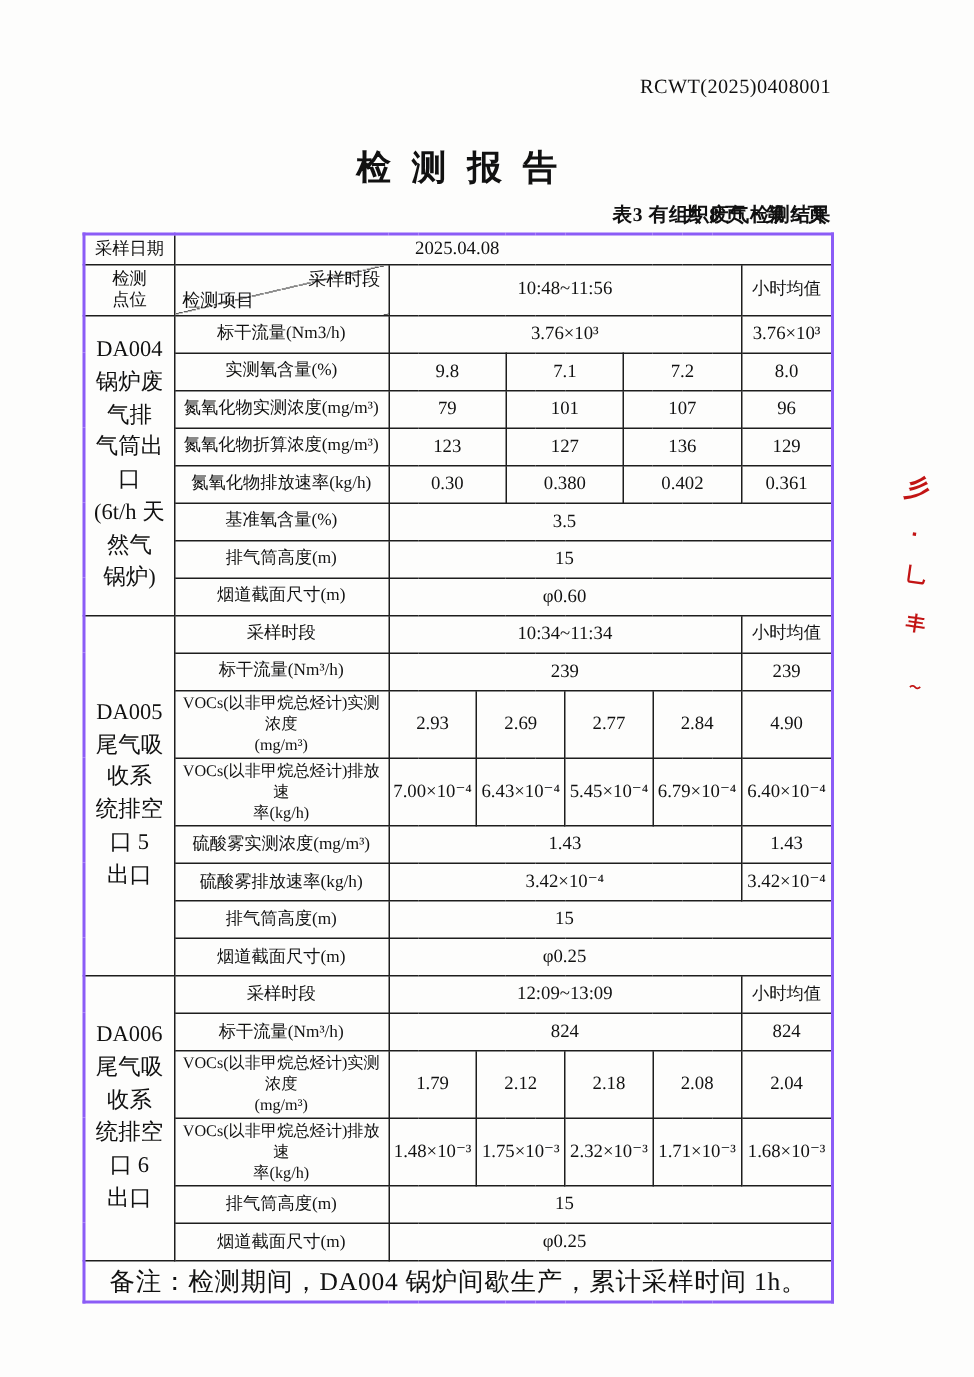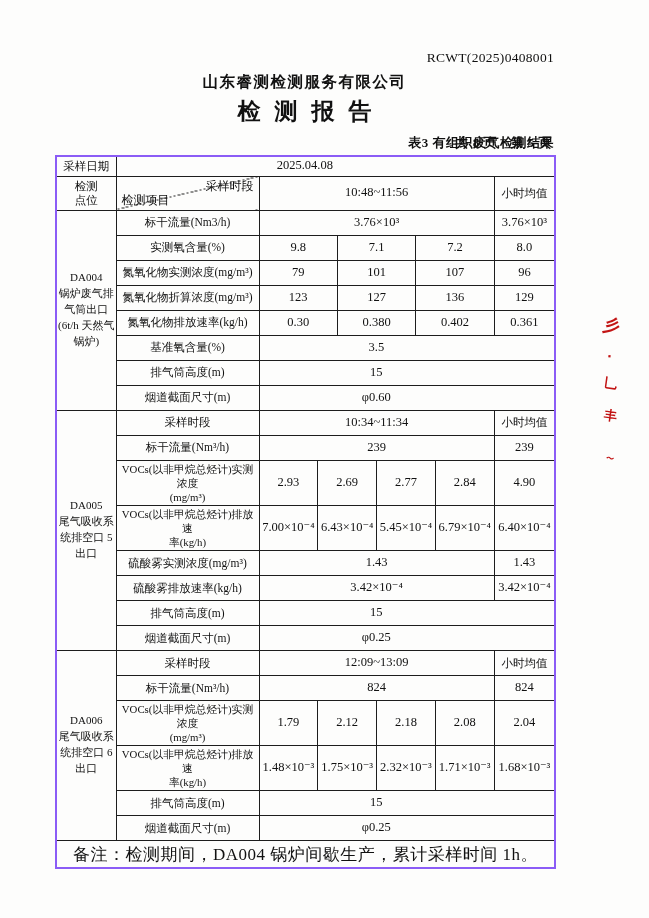--- a/index.html
+++ b/index.html
@@ -49,21 +49,21 @@
     padding:1px 2px;
     line-height:1.25;
     overflow:hidden;
   }
   tbody tr{height:25px;}
   tbody tr:first-child{height:20px;}
   tbody tr:nth-child(2){height:34px;}
   tbody tr:last-child{height:28px;}
 
   .cell-point{
-    font-size:11px;white-space:pre-line;line-height:1.45;padding:0;
+    font-size:15px;white-space:pre-line;line-height:1.45;padding:0;
   }
   .cell-item{
     font-size:11.5px;white-space:pre-line;letter-spacing:0;
   }
   .cell-item.small{font-size:10.8px;line-height:1.3;}
   .cell-value{font-size:12.5px;}
   .cell-note{font-size:17px;letter-spacing:.5px;margin-top:48px;}
   .pad-right{padding-right:63px;}
 
   .cell-diag{
@@ -89,21 +89,20 @@
   .red-stamp span:nth-child(3){font-size:13px;}
   .red-stamp span:nth-child(4){font-size:13px;}
   .red-stamp span:nth-child(5){font-size:8px;margin-top:14px;}
 </style>
 </head>
 <body>
 
 <div class="page">
 
   <div class="ref-number">RCWT(2025)0408001</div>
-  <div class="company-name">山东睿测检测服务有限公司</div>
   <div class="report-title">检测报告</div>
 
   <div class="caption-row">
     <span class="tbl-caption">表3  有组织废气检测结果</span>
     <span class="pagination">共 8 页　第 5 页</span>
   </div>
 
   <table class="report">
     <colgroup>
       <col style="width:60px">

